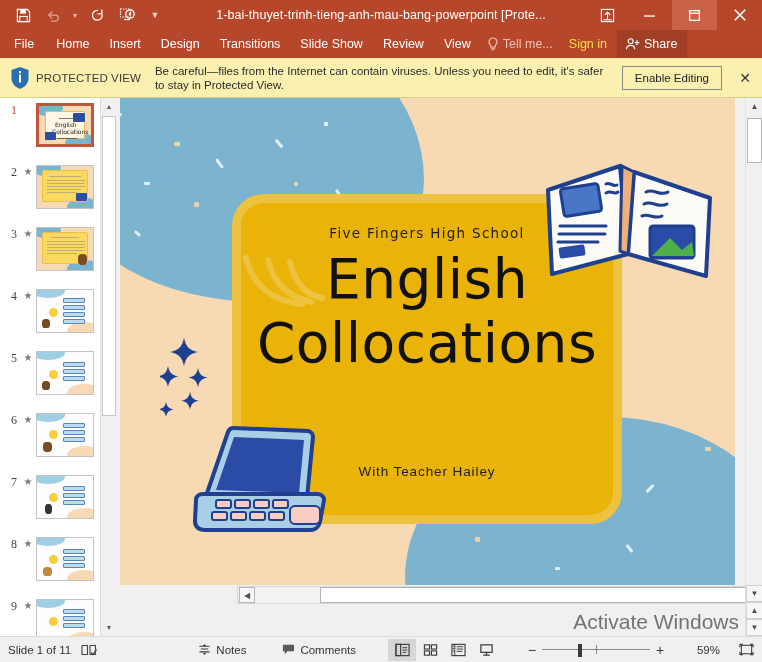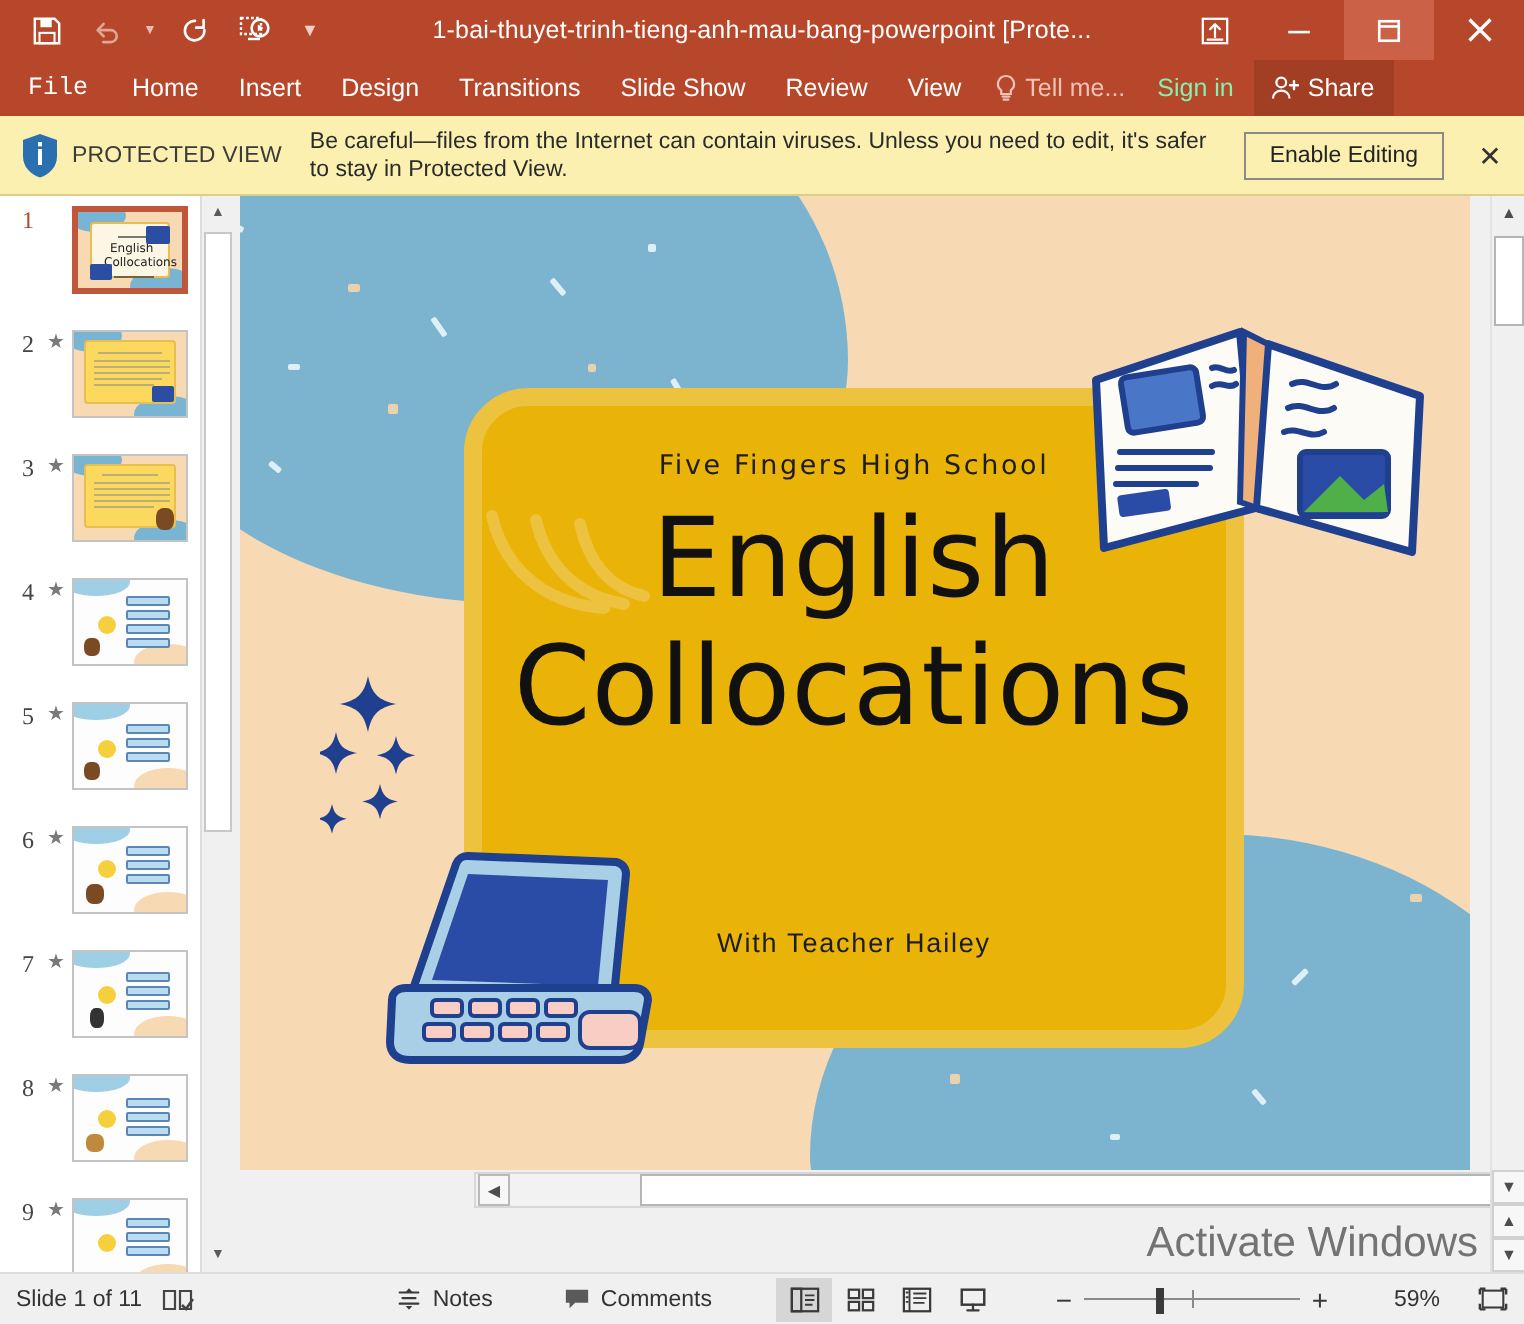--- a/index.html
+++ b/index.html
@@ -47,26 +47,26 @@
 
   
   .ribbon {
     position: absolute; top: 30px; left: 0; width: 762px; height: 28px;
     background: #b7472a; display: flex; align-items: center;
   }
   .tab {
     height: 28px; display: flex; align-items: center; padding: 0 10px;
     color: #ffffff; font-size: 12.5px; white-space: nowrap;
   }
-  .tab.file { padding-left: 14px; padding-right: 12px; font-family: Liberation Mono, monospace; }
+  .tab.file { padding-left: 14px; padding-right: 12px; }
   .tellme {
     display: flex; align-items: center; gap: 4px; padding: 0 8px 0 6px;
     color: #efc3b6; font-size: 12.5px; height: 28px;
   }
-  .signin { color: #86efac; font-size: 12.5px; padding: 0 8px; height: 28px; display:flex; align-items:center;}
+  .signin { color: #fde047; font-size: 12.5px; padding: 0 8px; height: 28px; display:flex; align-items:center;}
   .share {
     display: flex; align-items: center; gap: 4px; height: 28px; padding: 0 10px 0 8px;
     background: #a13e24; color: #ffffff; font-size: 12.5px; margin-left: 2px;
   }
 
   
   .pvbar {
     position: absolute; top: 58px; left: 0; width: 762px; height: 40px;
     background: #fbf0b0; border-bottom: 1px solid #d9cf8a;
     display: flex; align-items: center; padding: 0 8px 0 10px;

